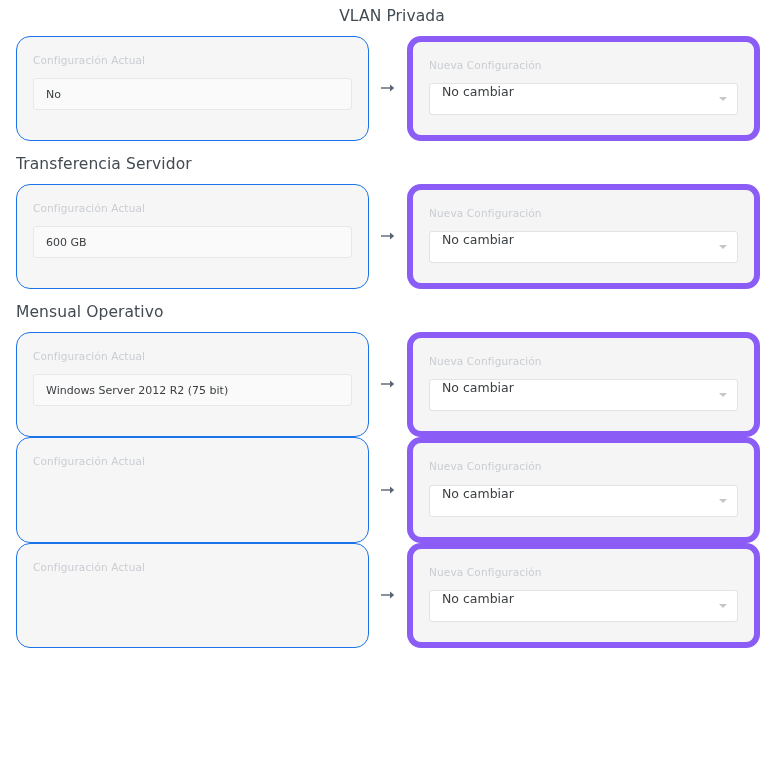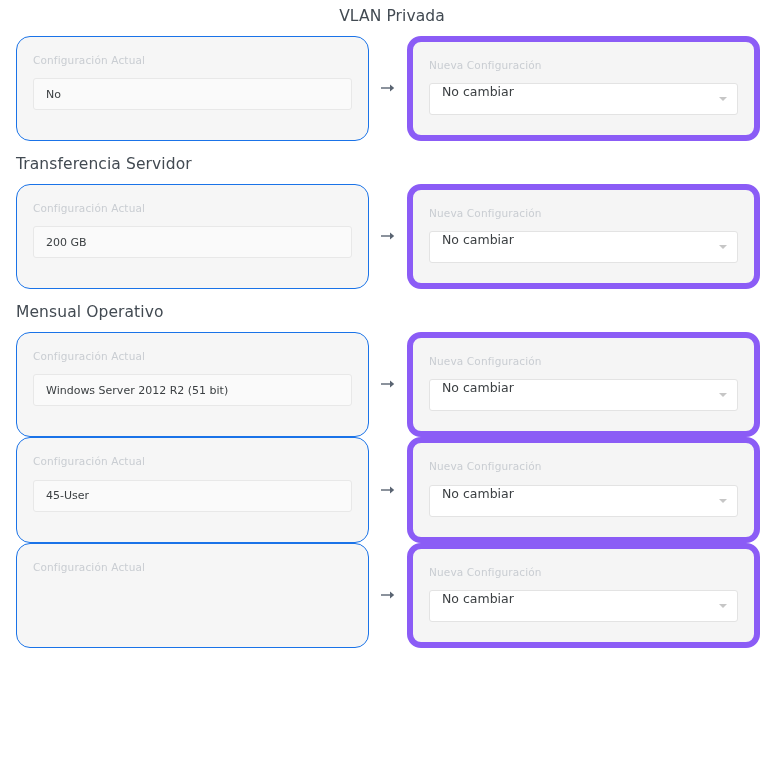--- a/index.html
+++ b/index.html
@@ -164,21 +164,21 @@
         </div>
       </div>
     </div>
   </div>
 
   <div class="section">
     <h2 class="section-title">Transferencia Servidor</h2>
     <div class="row">
       <div class="card card-current">
         <div class="card-label">Configuración Actual</div>
-        <div class="value-box">200 GB</div>
+        <div class="value-box">600 GB</div>
       </div>
       <div class="arrow-cell">
         <svg width="15" height="10" viewBox="0 0 15 10" aria-hidden="true">
           <path d="M0 5 H11" stroke="#5a6472" stroke-width="1.4" fill="none"></path>
           <path d="M9 1.4 L13.2 5 L9 8.6 Z" fill="#5a6472"></path>
         </svg>
       </div>
       <div class="card card-new">
         <div class="card-label">Nueva Configuración</div>
         <div class="select-box">
@@ -187,43 +187,42 @@
         </div>
       </div>
     </div>
   </div>
 
   <div class="section">
     <h2 class="section-title">Mensual Operativo</h2>
     <div class="row">
       <div class="card card-current">
         <div class="card-label">Configuración Actual</div>
-        <div class="value-box">Windows Server 2012 R2 (51 bit)</div>
-      </div>
-      <div class="arrow-cell">
-        <svg width="15" height="10" viewBox="0 0 15 10" aria-hidden="true">
-          <path d="M0 5 H11" stroke="#5a6472" stroke-width="1.4" fill="none"></path>
-          <path d="M9 1.4 L13.2 5 L9 8.6 Z" fill="#5a6472"></path>
-        </svg>
-      </div>
-      <div class="card card-new">
-        <div class="card-label">Nueva Configuración</div>
-        <div class="select-box">
-          <span>No cambiar</span>
-          <span class="select-caret"></span>
-        </div>
-      </div>
-    </div>
-  </div>
-
-  <div class="section">
-    <div class="row">
-      <div class="card card-current">
-        <div class="card-label">Configuración Actual</div>
-        <div class="value-box">45-User</div>
+        <div class="value-box">Windows Server 2012 R2 (75 bit)</div>
+      </div>
+      <div class="arrow-cell">
+        <svg width="15" height="10" viewBox="0 0 15 10" aria-hidden="true">
+          <path d="M0 5 H11" stroke="#5a6472" stroke-width="1.4" fill="none"></path>
+          <path d="M9 1.4 L13.2 5 L9 8.6 Z" fill="#5a6472"></path>
+        </svg>
+      </div>
+      <div class="card card-new">
+        <div class="card-label">Nueva Configuración</div>
+        <div class="select-box">
+          <span>No cambiar</span>
+          <span class="select-caret"></span>
+        </div>
+      </div>
+    </div>
+  </div>
+
+  <div class="section">
+    <div class="row">
+      <div class="card card-current">
+        <div class="card-label">Configuración Actual</div>
       </div>
       <div class="arrow-cell">
         <svg width="15" height="10" viewBox="0 0 15 10" aria-hidden="true">
           <path d="M0 5 H11" stroke="#5a6472" stroke-width="1.4" fill="none"></path>
           <path d="M9 1.4 L13.2 5 L9 8.6 Z" fill="#5a6472"></path>
         </svg>
       </div>
       <div class="card card-new">
         <div class="card-label">Nueva Configuración</div>
         <div class="select-box">

